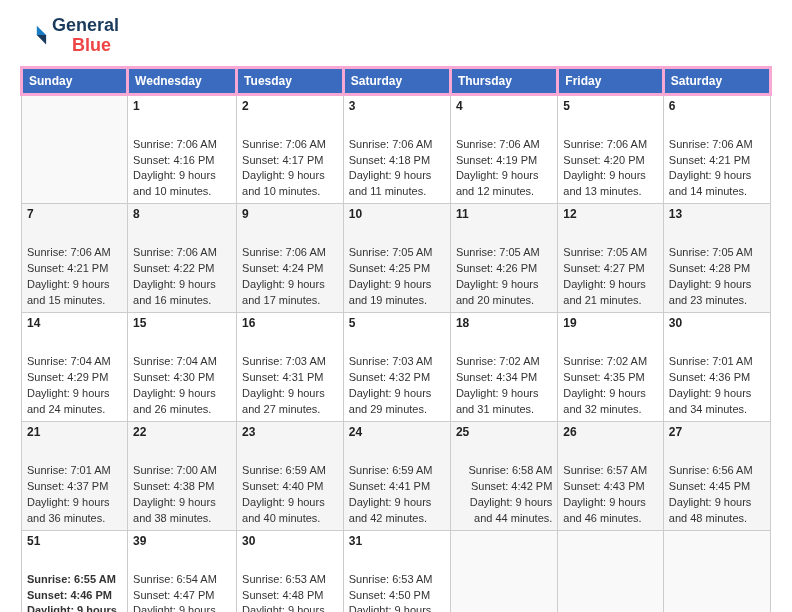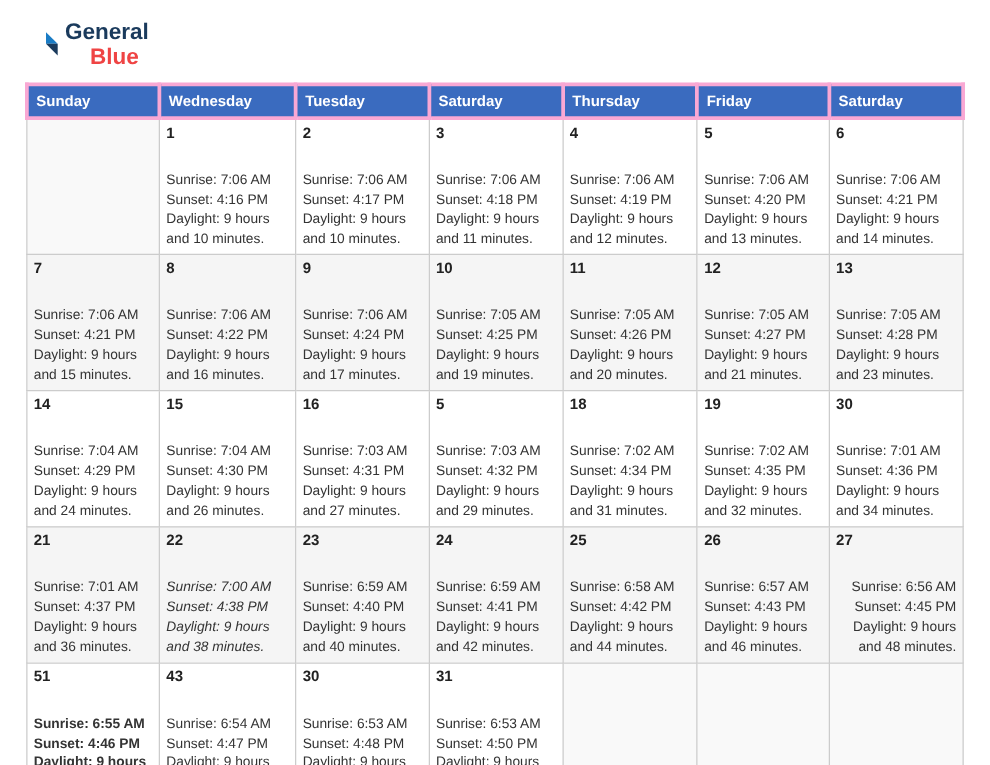--- a/index.html
+++ b/index.html
@@ -281,71 +281,71 @@
         <tr class="row-shade">
           <td>
             <span class="day-num">21</span>
             <div class="day-info" style="white-space: pre-line;">Sunrise: 7:01 AM
 Sunset: 4:37 PM
 Daylight: 9 hours
 and 36 minutes.</div>
           </td>
           <td>
             <span class="day-num">22</span>
-            <div class="day-info" style="white-space: pre-line; font-style: italic;">Sunrise: 7:00 AM
+            <div class="day-info" style="white-space: pre-line;">Sunrise: 7:00 AM
 Sunset: 4:38 PM
 Daylight: 9 hours
 and 38 minutes.</div>
           </td>
           <td>
             <span class="day-num">23</span>
             <div class="day-info" style="white-space: pre-line;">Sunrise: 6:59 AM
 Sunset: 4:40 PM
 Daylight: 9 hours
 and 40 minutes.</div>
           </td>
           <td>
             <span class="day-num">24</span>
             <div class="day-info" style="white-space: pre-line;">Sunrise: 6:59 AM
 Sunset: 4:41 PM
 Daylight: 9 hours
 and 42 minutes.</div>
           </td>
           <td>
             <span class="day-num">25</span>
-            <div class="day-info" style="white-space: pre-line;">Sunrise: 6:58 AM
+            <div class="day-info" style="white-space: pre-line; text-align: right;">Sunrise: 6:58 AM
 Sunset: 4:42 PM
 Daylight: 9 hours
 and 44 minutes.</div>
           </td>
           <td>
             <span class="day-num">26</span>
             <div class="day-info" style="white-space: pre-line;">Sunrise: 6:57 AM
 Sunset: 4:43 PM
 Daylight: 9 hours
 and 46 minutes.</div>
           </td>
           <td>
             <span class="day-num">27</span>
-            <div class="day-info" style="white-space: pre-line; text-align: right;">Sunrise: 6:56 AM
+            <div class="day-info" style="white-space: pre-line;">Sunrise: 6:56 AM
 Sunset: 4:45 PM
 Daylight: 9 hours
 and 48 minutes.</div>
           </td>
         </tr>
         <tr>
           <td>
             <span class="day-num">51</span>
             <div class="day-info" style="white-space: pre-line; font-weight: bold;">Sunrise: 6:55 AM
 Sunset: 4:46 PM
 Daylight: 9 hours
 and 50 minutes.</div>
           </td>
           <td>
-            <span class="day-num">43</span>
+            <span class="day-num">39</span>
             <div class="day-info" style="white-space: pre-line;">Sunrise: 6:54 AM
 Sunset: 4:47 PM
 Daylight: 9 hours
 and 52 minutes.</div>
           </td>
           <td>
             <span class="day-num">30</span>
             <div class="day-info" style="white-space: pre-line;">Sunrise: 6:53 AM
 Sunset: 4:48 PM
 Daylight: 9 hours

